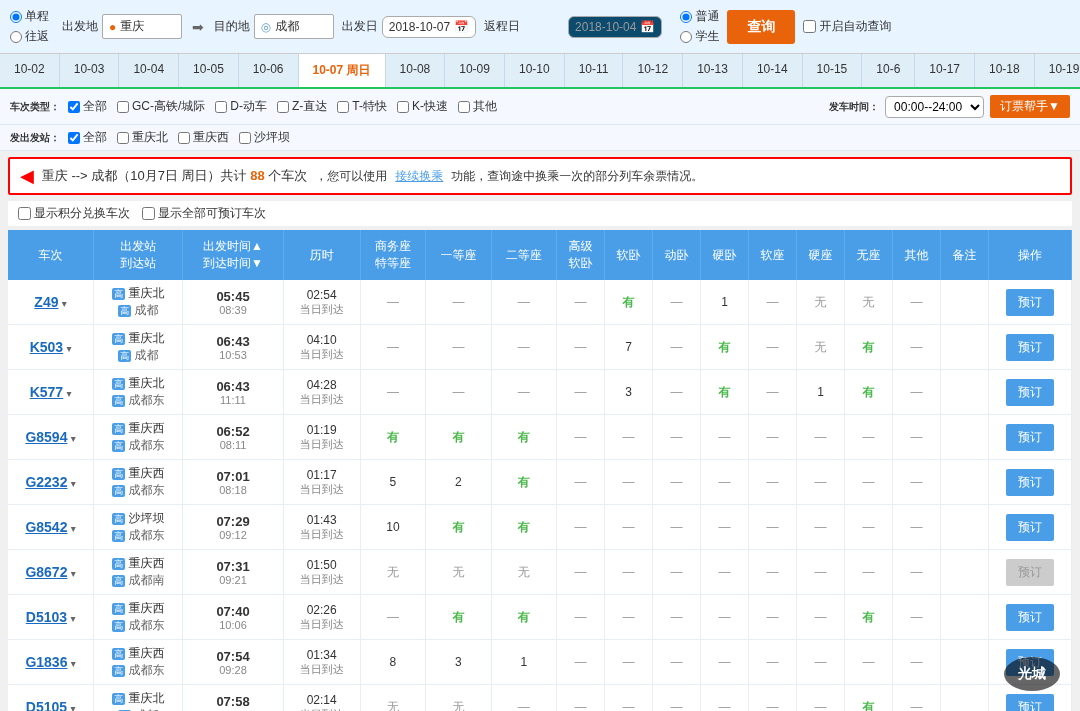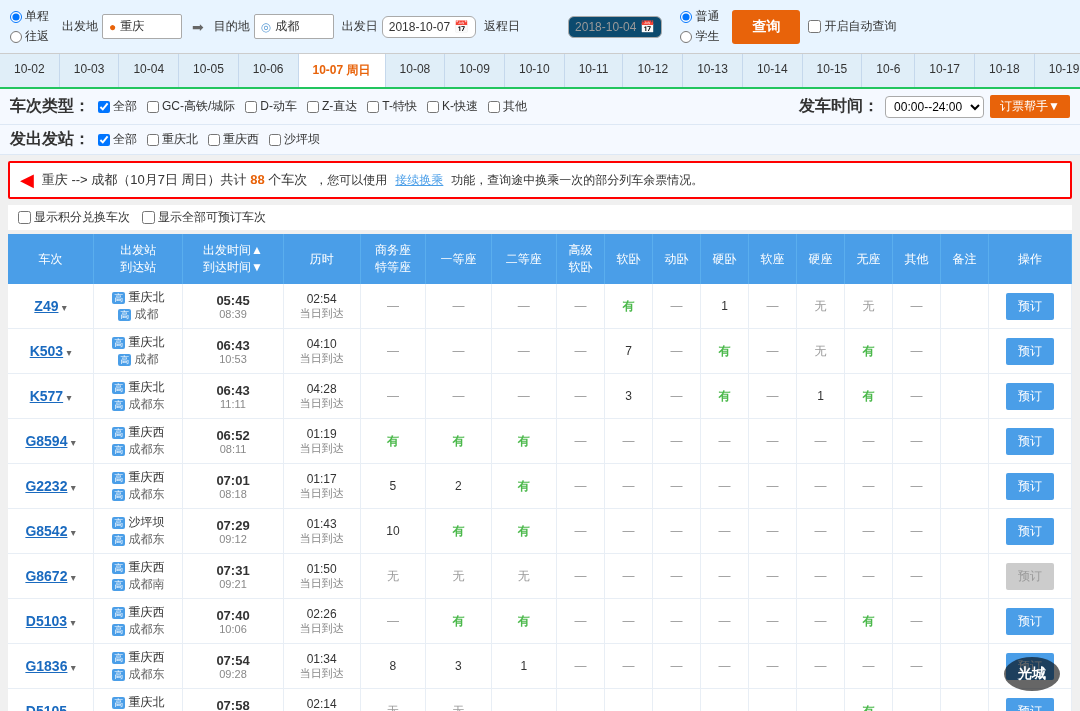--- a/index.html
+++ b/index.html
@@ -45,21 +45,20 @@
     .radio-ticket { display: flex; flex-direction: column; gap: 3px; margin-left: 10px; }
     .search-btn {
       background: #e8630a;
       color: white;
       border: none;
       padding: 8px 20px;
       font-size: 14px;
       font-weight: bold;
       border-radius: 3px;
       cursor: pointer;
-      margin-left: 5px;
     }
     .auto-query { display: flex; align-items: center; gap: 3px; font-size: 12px; }
 
     
     .date-tabs {
       display: flex;
       background: #e0eef8;
       border-bottom: 2px solid #22c55e;
       overflow: hidden;
     }
@@ -82,21 +81,21 @@
     
     .filter-row {
       background: #f5f9ff;
       padding: 6px 10px;
       display: flex;
       align-items: center;
       gap: 8px;
       border-bottom: 1px solid #dde8f5;
       flex-wrap: wrap;
     }
-    .filter-label { color: #333; font-weight: bold; font-size: 16px; }
+    .filter-label { color: #333; font-weight: bold; font-size: 10px; }
     .filter-item { display: flex; align-items: center; gap: 3px; font-size: 12px; }
     .filter-item input[type=checkbox] { width: 12px; height: 12px; }
     .time-select {
       border: 1px solid #aaa;
       padding: 2px 4px;
       font-size: 12px;
       border-radius: 4px;
       background: white;
     }
     .help-btn {

